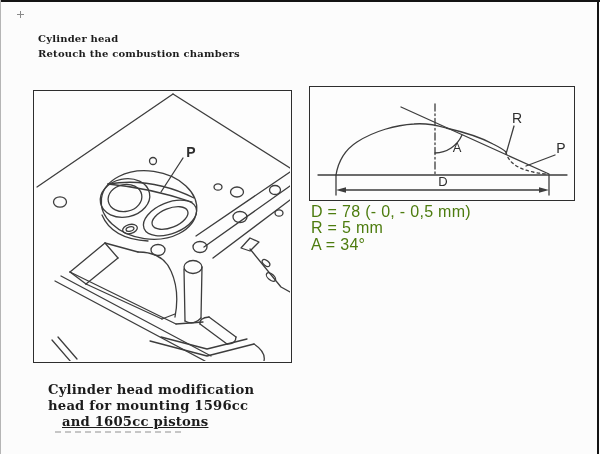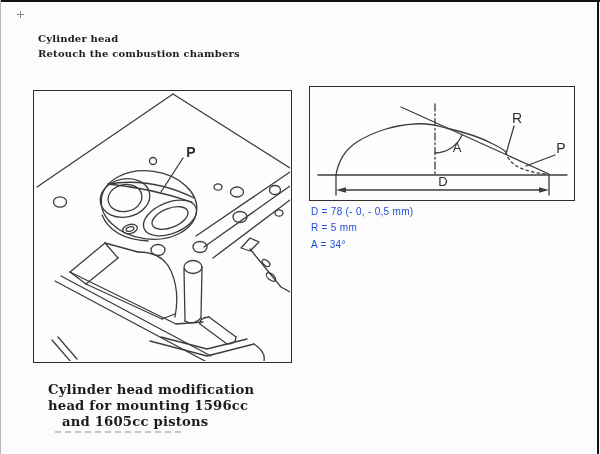--- a/index.html
+++ b/index.html
@@ -9,24 +9,24 @@
   }
   .edge{position:absolute;background:#141414;}
   .edge-top{top:0;left:0;width:600px;height:2px;}
   .edge-right{top:0;right:1px;width:2px;height:454px;}
   .edge-left{top:0;left:0;width:1px;height:454px;background:#b5b5b5;}
   .artifact-plus{position:absolute;left:17px;top:11px;width:7px;height:7px;}
   .artifact-plus:before{content:"";position:absolute;left:0;top:3px;width:7px;height:1px;background:#8a8a8a;}
   .artifact-plus:after{content:"";position:absolute;left:3px;top:0;width:1px;height:7px;background:#8a8a8a;}
   .heading{position:absolute;left:38px;top:31px;font-weight:700;font-size:10px;line-height:15.4px;letter-spacing:.2px;}
   .caption{position:absolute;left:48px;top:382px;font-weight:700;font-size:13.2px;line-height:15.8px;letter-spacing:.2px;}
-  .caption .indent{padding-left:14px;}
+  .caption .indent{padding-left:14px;text-decoration:underline;}
   .illus-box{position:absolute;left:33px;top:90px;width:259px;height:273px;border:1.6px solid #2e2e2e;box-sizing:border-box;background:#fdfdfd;}
   .profile-box{position:absolute;left:309px;top:86px;width:266px;height:115px;border:1.6px solid #2e2e2e;box-sizing:border-box;background:#fdfdfd;}
-  .dims{position:absolute;left:311px;top:204px;font-family:"Liberation Sans",sans-serif;font-size:10px;line-height:16.4px;color:#1d4ed8;letter-spacing:.3px;}
+  .dims{position:absolute;left:311px;top:204px;font-family:"Liberation Sans",sans-serif;font-size:16px;line-height:16.4px;color:#4d7c0f;letter-spacing:.3px;}
   .scan-line{position:absolute;left:55px;top:431px;width:126px;height:0;border-top:2px dashed #c6c6c6;}
   svg{display:block;}
   svg text{font-family:"Liberation Sans",sans-serif;fill:#2e2e2e;}
 </style>
 </head>
 <body>
 
 <div class="page">
 
   <div class="edge edge-top"></div>

